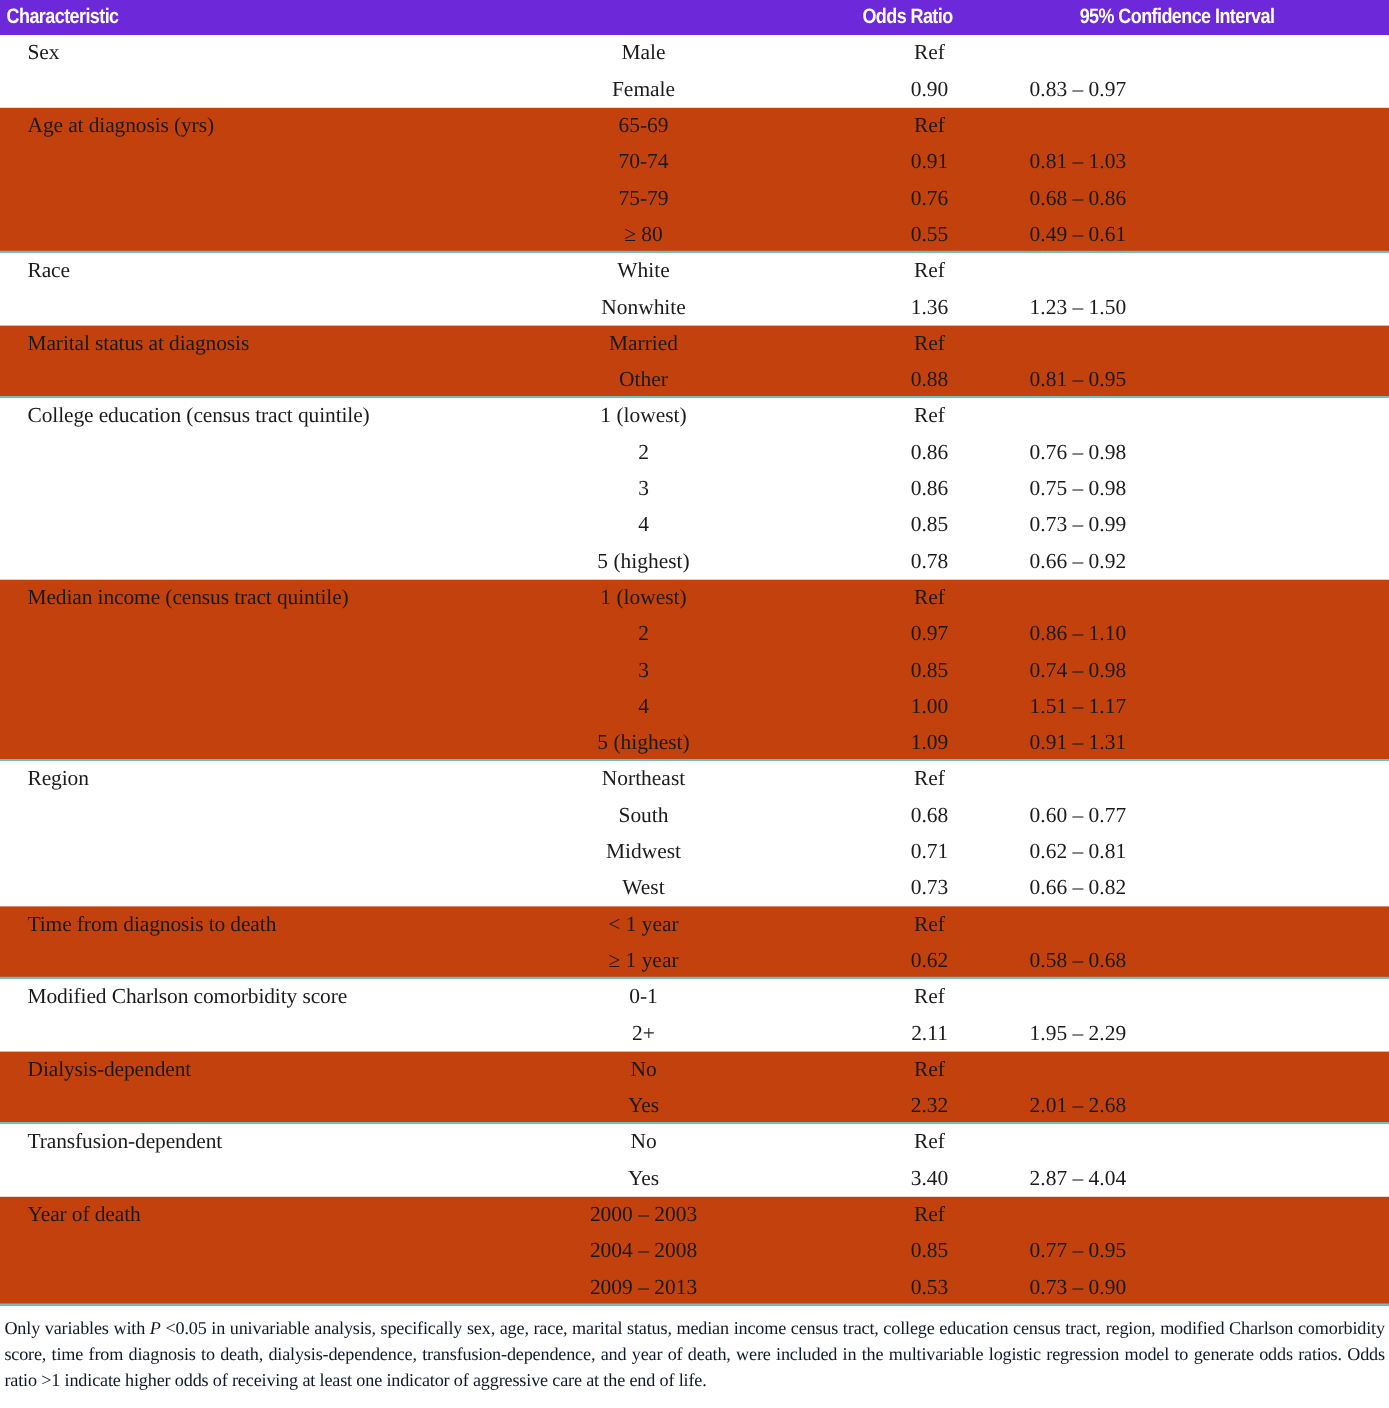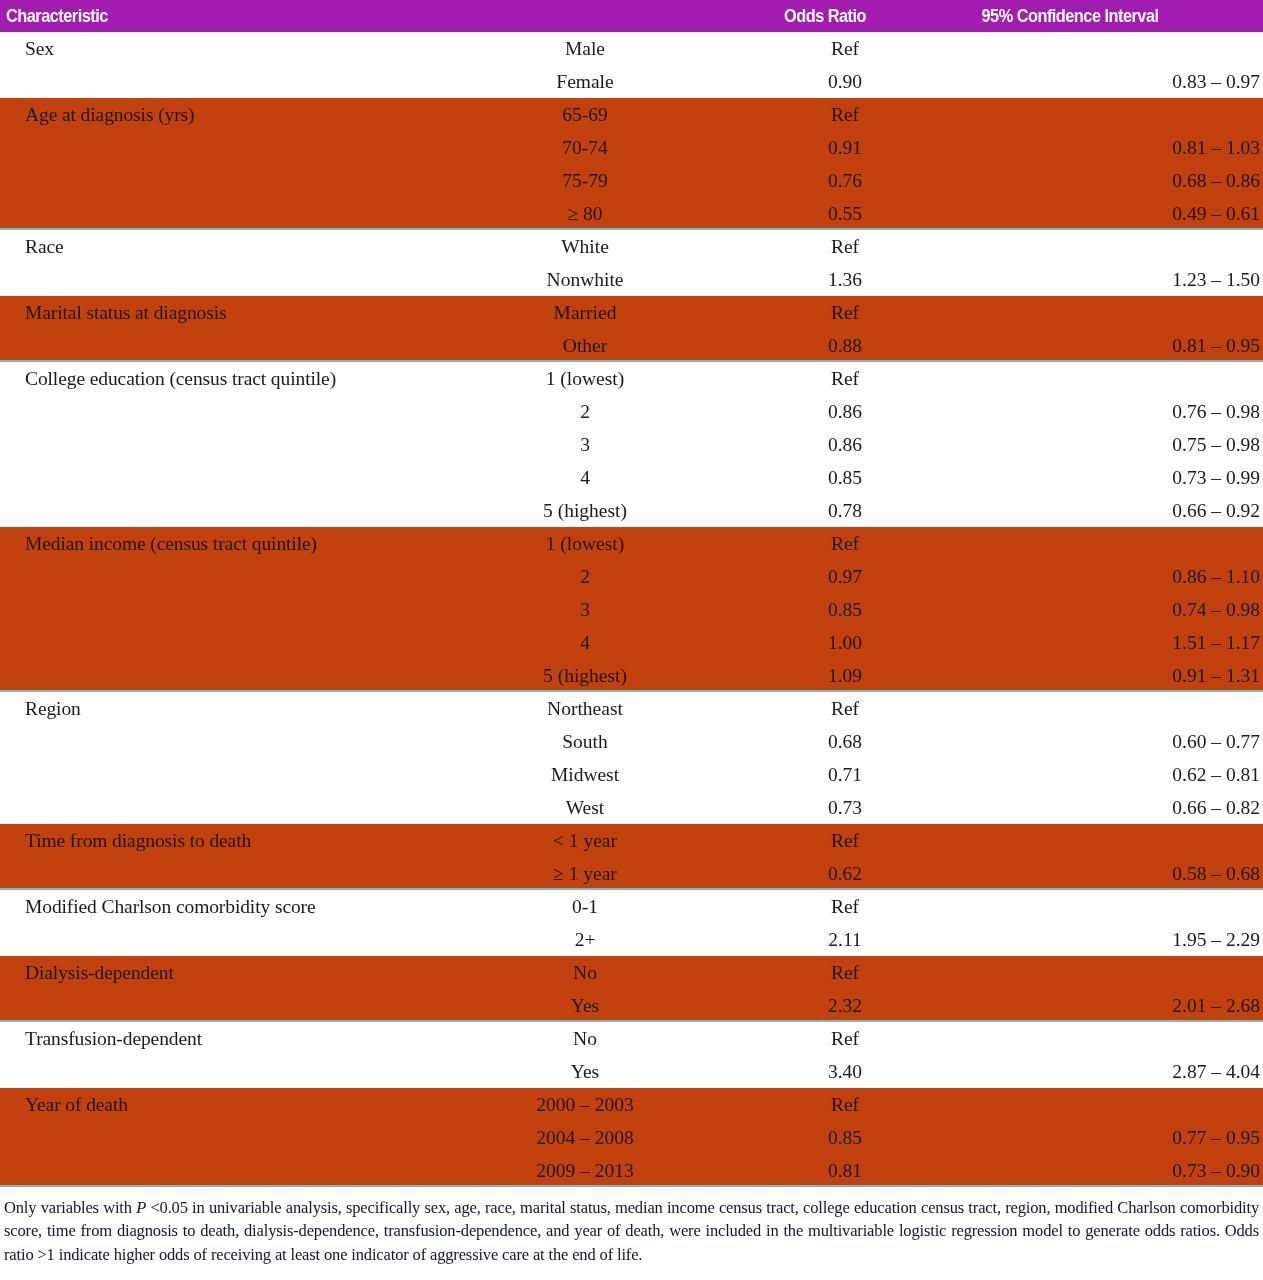--- a/index.html
+++ b/index.html
@@ -14,21 +14,21 @@
     -webkit-font-smoothing: none;
   }
 
   .table-wrap {
     width: 1263px;
     position: relative;
   }
 
   
   .thead {
-    background: #a21caf;
+    background: #6d28d9;
     height: 32px;
     position: relative;
   }
   .thead .th {
     position: absolute;
     top: 0;
     height: 32px;
     line-height: 32px;
     color: #ffffff;
     font-family: "Liberation Sans", "DejaVu Sans", sans-serif;
@@ -97,23 +97,23 @@
     left: 430px;
     width: 270px;
     text-align: center;
   }
   .c-or {
     left: 745px;
     width: 160px;
     text-align: center;
   }
   .c-ci {
-    left: 980px;
+    left: 916px;
     width: 260px;
-    text-align: right;
+    text-align: left;
   }
 
   
   .footnote {
     padding: 9px 4px 6px 4px;
     font-size: 16.5px;
     line-height: 1.42;
     text-align: justify;
     color: #0f172a;
     letter-spacing: -0.15px;
@@ -357,21 +357,21 @@
         </div>
         <div class="row">
           <div class="cell c-char"></div>
           <div class="cell c-cat">2004 – 2008</div>
           <div class="cell c-or">0.85</div>
           <div class="cell c-ci">0.77 – 0.95</div>
         </div>
         <div class="row">
           <div class="cell c-char"></div>
           <div class="cell c-cat">2009 – 2013</div>
-          <div class="cell c-or">0.81</div>
+          <div class="cell c-or">0.53</div>
           <div class="cell c-ci">0.73 – 0.90</div>
         </div>
       </div>
     </div>
 
   <div class="footnote">
     <span>Only variables with </span><span class="ital">P</span><span> &lt;0.05 in univariable analysis, specifically sex, age, race, marital status, median income census tract, college education census tract, region, modified Charlson comorbidity score, time from diagnosis to death, dialysis-dependence, transfusion-dependence, and year of death, were included in the multivariable logistic regression model to generate odds ratios. Odds ratio &gt;1 indicate higher odds of receiving at least one indicator of aggressive care at the end of life.</span>
   </div>
 
 </div>

